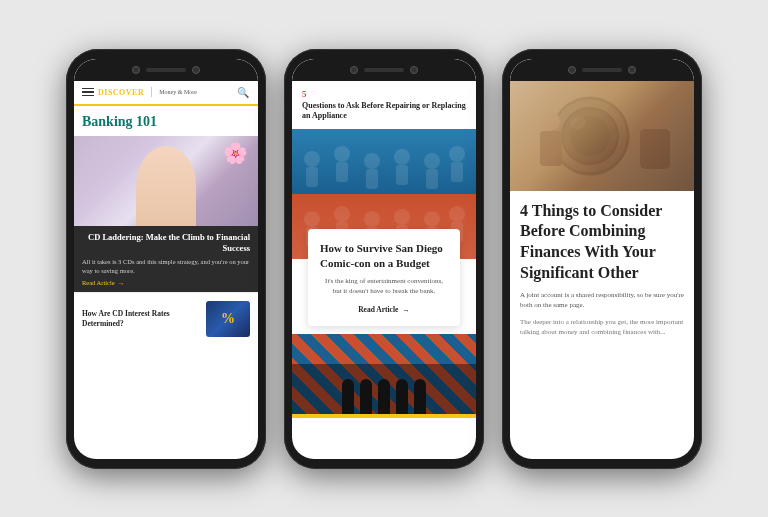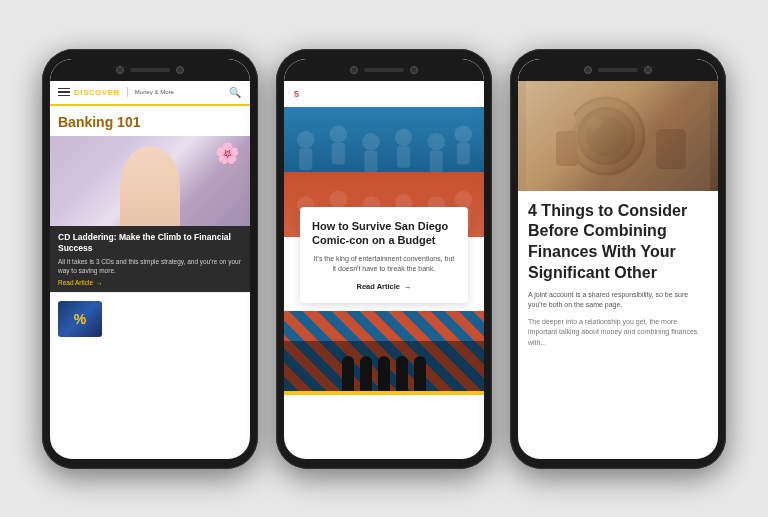--- a/index.html
+++ b/index.html
@@ -20,28 +20,29 @@
       background: #e8e8e8;
       display: flex;
       align-items: center;
       justify-content: center;
       gap: 18px;
       padding: 20px 30px;
     }
 
     
     .phone {
-      width: 216px;
+      width: 200px;
       height: 420px;
       background: #1a1a1a;
       border-radius: 32px;
       padding: 10px 8px;
       box-shadow: 0 8px 30px rgba(0,0,0,0.5), inset 0 0 0 1px #333;
       position: relative;
       flex-shrink: 0;
+      font-family: Liberation Serif, serif;
     }
 
     .phone-inner {
       width: 100%;
       height: 100%;
       background: #fff;
       border-radius: 22px;
       overflow: hidden;
       position: relative;
     }
@@ -131,21 +132,21 @@
     }
 
     .search-icon-small {
       font-size: 10px;
       color: #555;
     }
 
     .p1-title {
       font-size: 14px;
       font-weight: 700;
-      color: #a16207;
+      color: #0f766e;
       padding: 8px 8px 6px;
     }
 
     .p1-hero-img {
       width: 100%;
       height: 90px;
       background: linear-gradient(135deg, #c9b8d0 0%, #d4c5e0 30%, #e8e0ef 50%, #b8a0c0 70%, #a090b0 100%);
       position: relative;
       overflow: hidden;
     }
@@ -171,20 +172,21 @@
     .p1-article-overlay {
       background: #2c2c2c;
       padding: 6px 8px;
     }
 
     .p1-article-title {
       font-size: 8.5px;
       font-weight: 700;
       color: #fff;
       line-height: 1.3;
+      text-align: right;
     }
 
     .p1-article-desc {
       font-size: 6.5px;
       color: #ccc;
       margin-top: 3px;
       line-height: 1.4;
     }
 
     .p1-read-link {
@@ -419,39 +421,41 @@
         <div class="p1-article-overlay">
           <div class="p1-article-title">CD Laddering: Make the Climb to Financial Success</div>
           <div class="p1-article-desc">All it takes is 3 CDs and this simple strategy, and you're on your way to saving more.</div>
           <div class="p1-read-link">
             <span>Read Article</span>
             <span>→</span>
           </div>
         </div>
 
         <div class="p1-second-article">
+          <div class="p1-second-title">How Are CD Interest Rates Determined?</div>
           <div class="p1-second-thumb">
             <span style="color:#f5c518;font-size:14px;font-weight:900;">%</span>
           </div>
         </div>
       </div>
     </div>
   </div>
 
   <div class="phone">
     <div class="phone-inner">
       <div class="phone-top-bar">
         <div class="phone-camera"></div>
         <div class="phone-speaker"></div>
         <div class="phone-camera"></div>
       </div>
       <div class="screen-content">
 
         <div class="p2-article-header">
           <div class="p2-article-num">5</div>
+          <div class="p2-article-title">Questions to Ask Before Repairing or Replacing an Appliance</div>
         </div>
 
         <div class="p2-colorful-bg">
 
           <svg class="p2-circles-overlay" viewBox="0 0 184 130" xmlns="http://www.w3.org/2000/svg">
 
             <circle cx="20" cy="30" r="8" fill="#fff" opacity="0.4"></circle>
             <rect x="14" y="38" width="12" height="20" rx="3" fill="#fff" opacity="0.4"></rect>
             <circle cx="50" cy="25" r="8" fill="#fff" opacity="0.4"></circle>
             <rect x="44" y="33" width="12" height="20" rx="3" fill="#fff" opacity="0.4"></rect>

